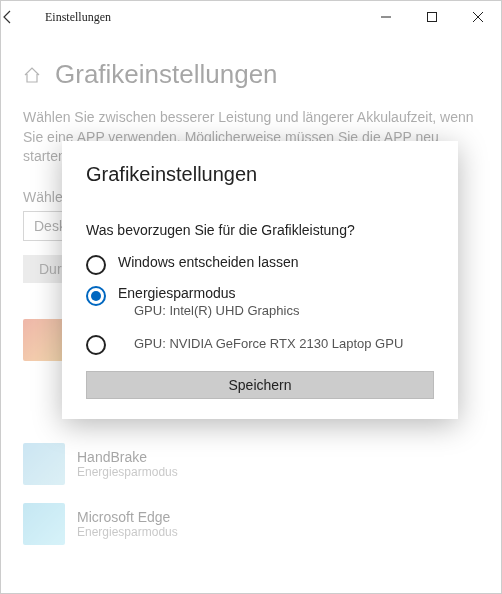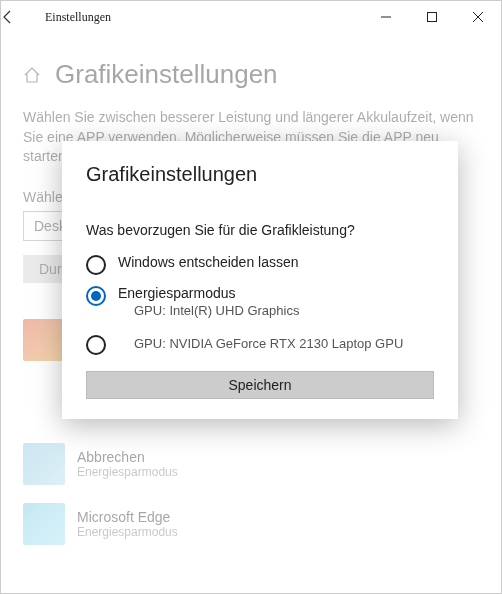--- a/index.html
+++ b/index.html
@@ -92,21 +92,21 @@
       <div class="app-icon a1"></div>
       <div>
         <div class="app-name">Fireworks</div>
         <div class="app-sub">Energiesparmodus</div>
       </div>
     </div>
     <div style="height:64px"></div>
     <div class="app">
       <div class="app-icon a2"></div>
       <div>
-        <div class="app-name">Abbrechen</div>
+        <div class="app-name">HandBrake</div>
         <div class="app-sub">Energiesparmodus</div>
       </div>
     </div>
     <div class="app">
       <div class="app-icon a3"></div>
       <div>
         <div class="app-name">Microsoft Edge</div>
         <div class="app-sub">Energiesparmodus</div>
       </div>
     </div>

